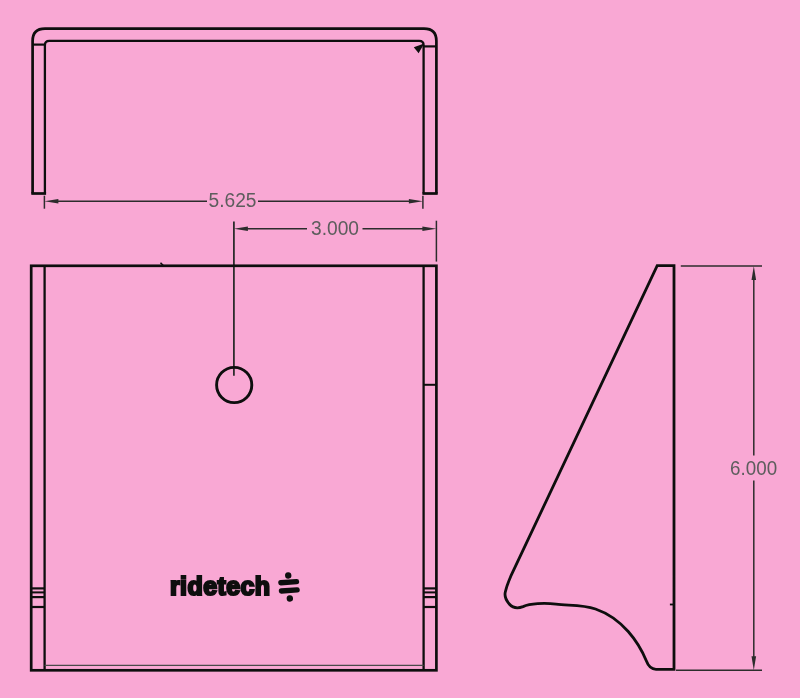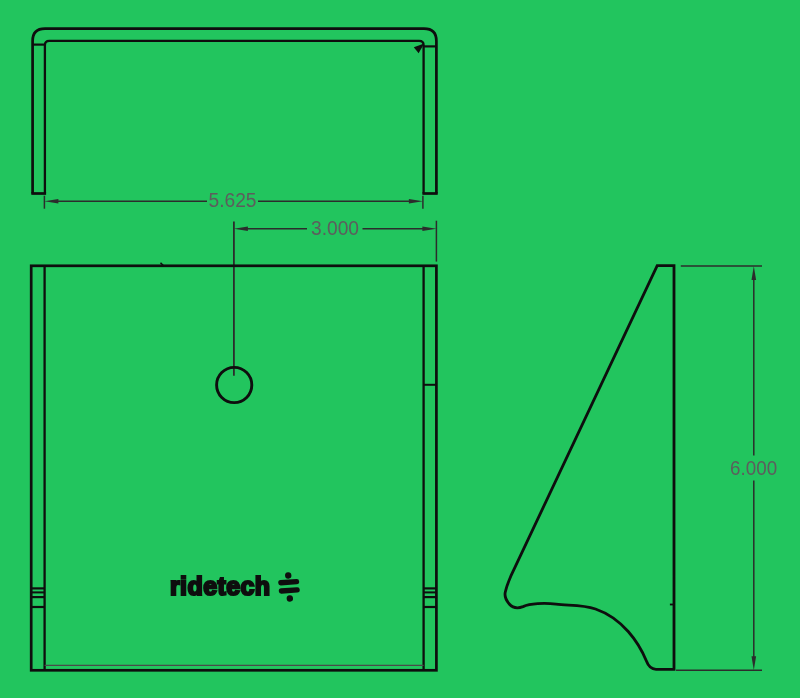--- a/index.html
+++ b/index.html
@@ -1,16 +1,16 @@
 <!DOCTYPE html>
 <html><head>
 <meta charset="utf-8">
 <style>
   html,body{margin:0;padding:0;background:#ffffff;}
-  .page{position:relative;width:800px;height:698px;background:#22c55e;overflow:hidden;}
+  .page{position:relative;width:800px;height:698px;background:#f9a8d4;overflow:hidden;}
   svg{position:absolute;left:0;top:0;}
   text{font-family:"Liberation Sans",sans-serif;}
 </style>
 </head>
 <body>
 <div class="page">
 <svg width="800" height="698" viewBox="0 0 800 698">
 
   <path d="M 32.6,193.5 L 32.6,41 Q 32.6,28.6 45,28.6 L 424,28.6 Q 436.4,28.6 436.4,41 L 436.4,193.5" fill="none" stroke="#0e0e0e" stroke-width="2.7"></path>
 

